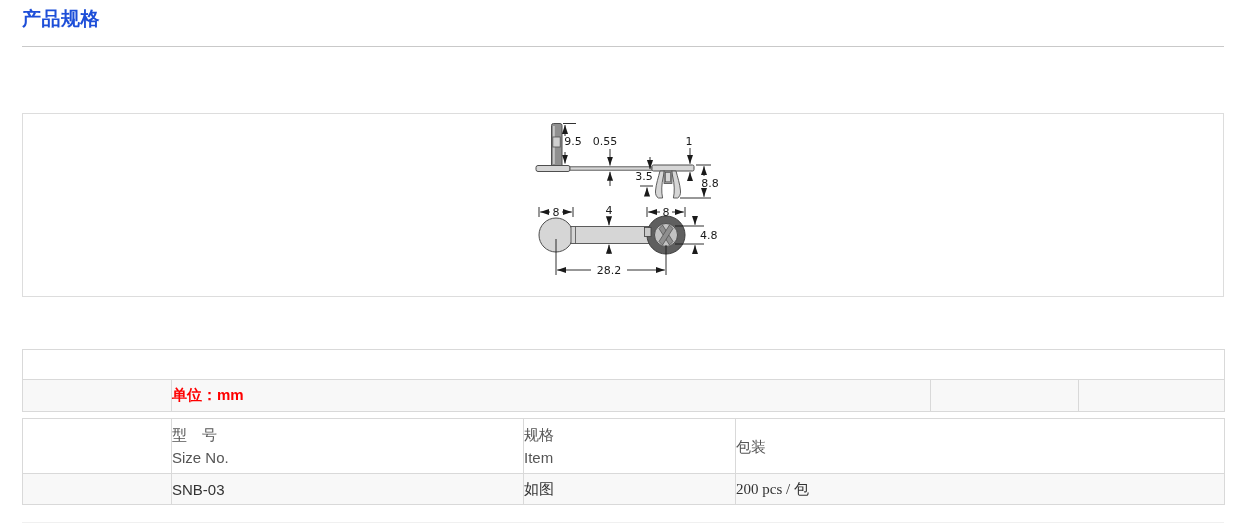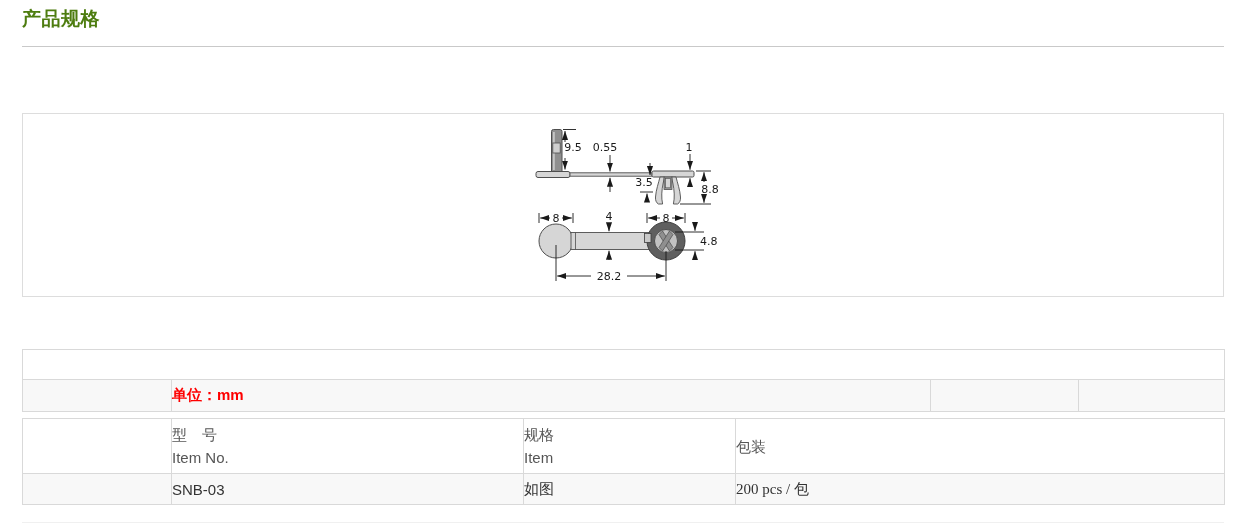--- a/index.html
+++ b/index.html
@@ -3,26 +3,26 @@
 <meta charset="utf-8">
 <style>
   html,body{margin:0;padding:0;}
   body{
     width:1239px;height:524px;background:#ffffff;overflow:hidden;
     font-family:"Liberation Sans","DejaVu Sans",sans-serif;color:#333;
   }
   .content{margin-left:22px;width:1202px;}
   .page-title{
     padding-top:7px;font-size:19px;line-height:24px;font-weight:700;
-    color:#4d7c0f;letter-spacing:.5px;
+    color:#1d4ed8;letter-spacing:.5px;
   }
   .title-rule{margin-top:15px;border-top:1px solid #c9c9c9;height:0;}
   .diagram-panel{
     margin-top:66px;height:182px;border:1px solid #dddddd;background:#fff;
-    display:flex;align-items:center;justify-content:center;
+    display:flex;justify-content:center;
   }
   table{border-collapse:collapse;table-layout:fixed;width:1202px;}
   td{
     border:1px solid #d9d9d9;text-align:left;vertical-align:middle;
     font-size:15px;color:#555;padding:0;
   }
   .unit-table{margin-top:52px;}
   .unit-table .spacer-row td{height:29px;background:#ffffff;}
   .unit-table .unit-row td{height:31px;background:#f8f8f8;}
   .unit-label{color:#fe0000;font-weight:700;font-size:15px;}
@@ -157,21 +157,21 @@
         <col style="width:149px">
         <col style="width:352px">
         <col style="width:212px">
         <col style="width:489px">
       </colgroup>
     <tbody>
         <tr class="head-row">
       <td></td>
       <td>
         <div>型　号</div>
-        <div>Item No.</div>
+        <div>Size No.</div>
       </td>
       <td>
         <div>规格</div>
         <div>Item</div>
       </td>
       <td>
         <div>包装</div>
       </td>
     </tr>
     <tr class="data-row">

